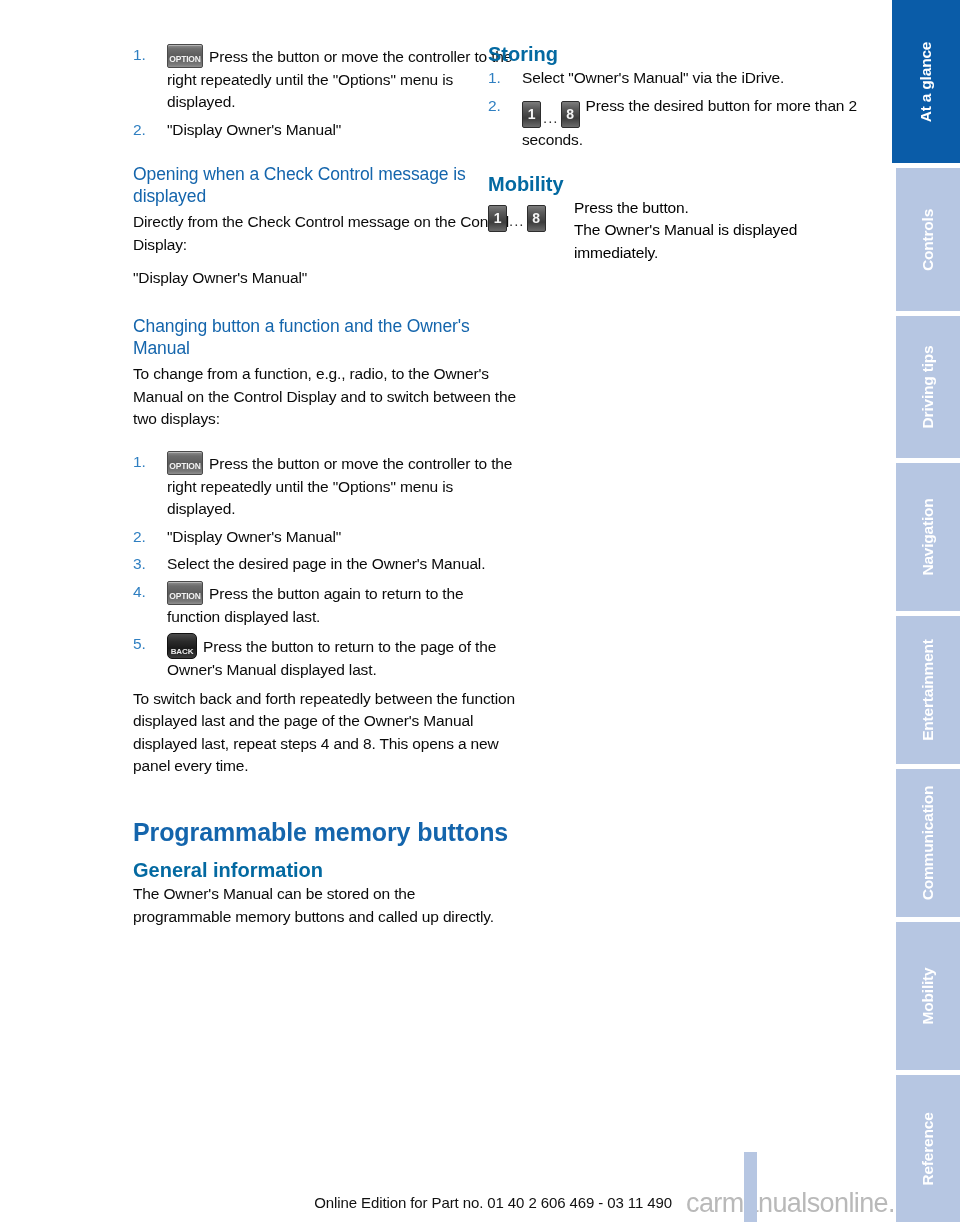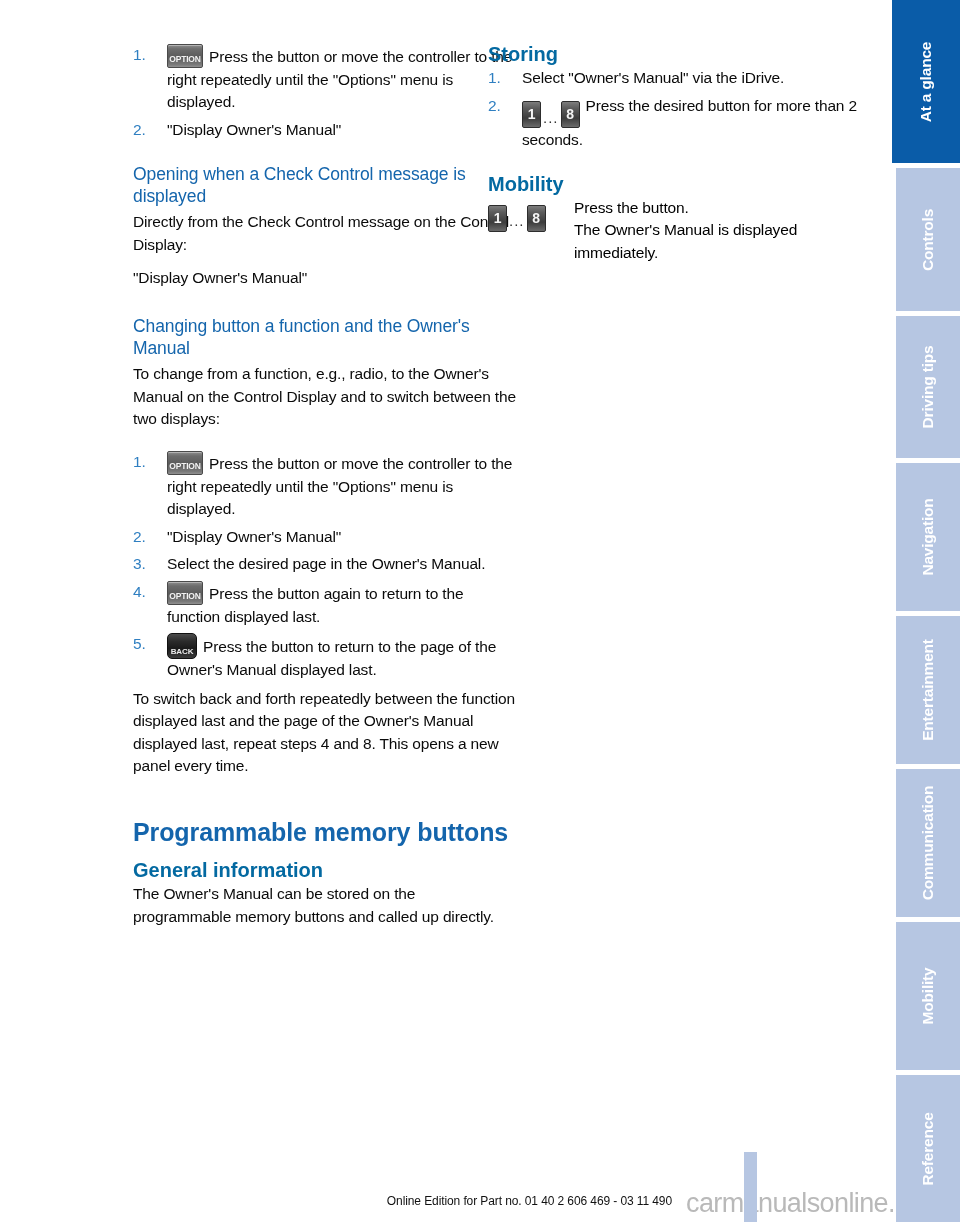--- a/index.html
+++ b/index.html
@@ -235,21 +235,21 @@
     width: 748px;
     text-align: right;
     font-size: 14px;
     color: #111;
   }
   .footer-note {
     position: absolute;
     left: 0; top: 1194px;
     width: 672px;
     text-align: right;
-    font-size: 12px;
+    font-size: 15px;
     color: #111;
     letter-spacing: -0.1px;
   }
   .watermark {
     position: absolute;
     left: 686px; top: 1188px;
     font-size: 27px;
     color: #b9b9b9;
     letter-spacing: -0.6px;
     font-family: "Liberation Sans", sans-serif;

